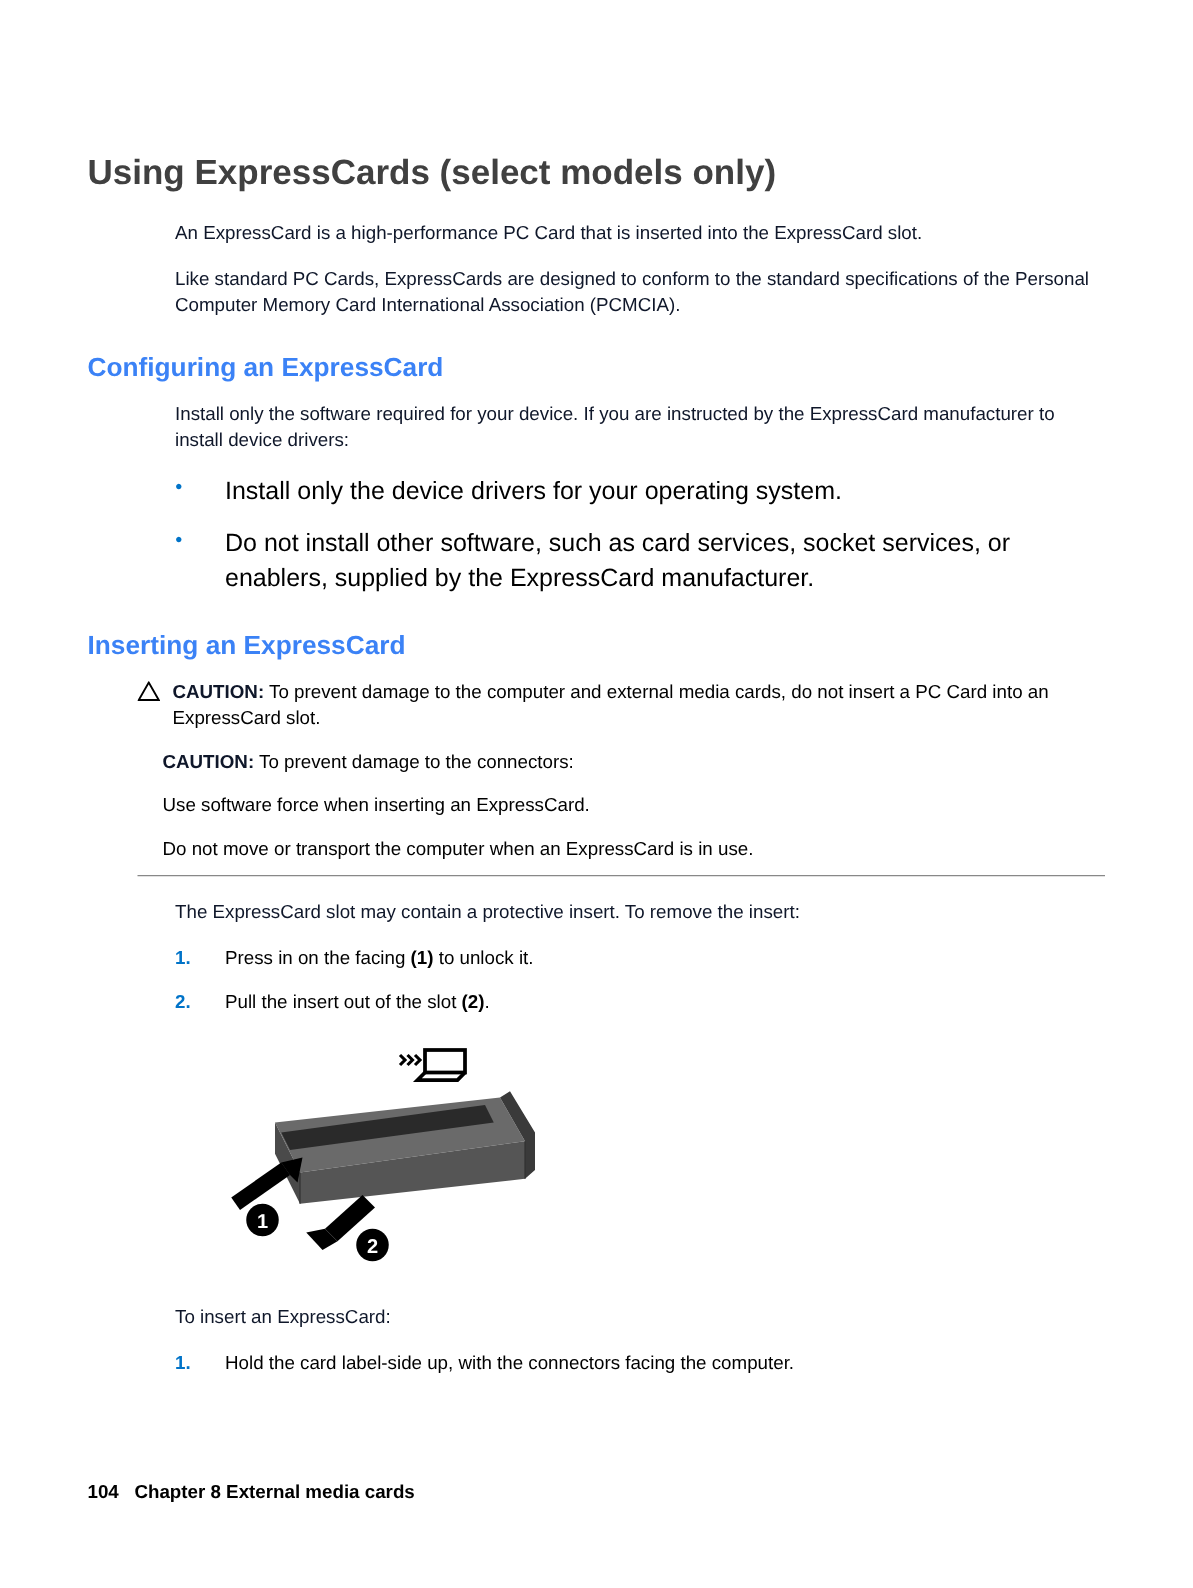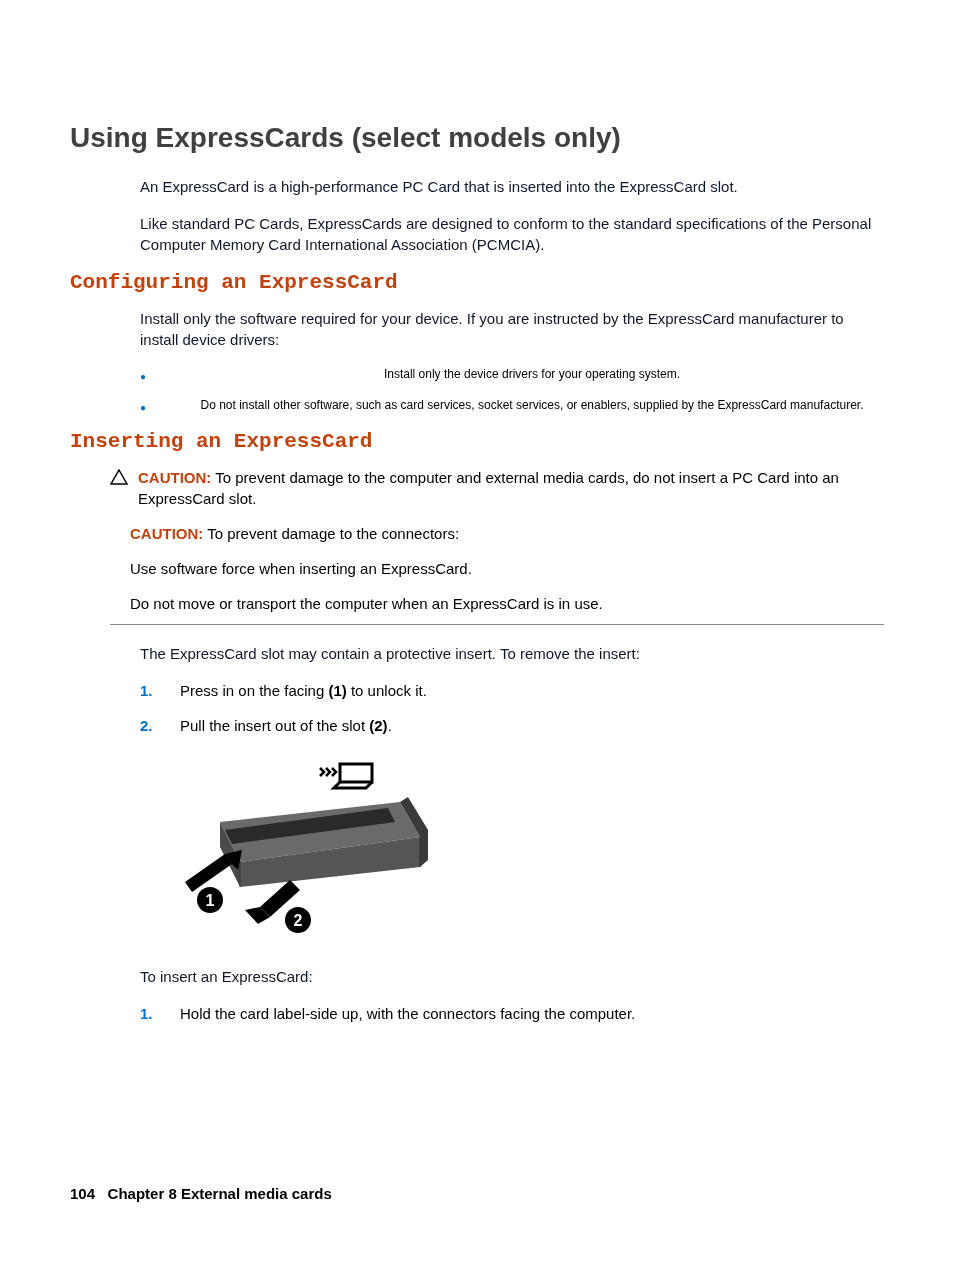--- a/index.html
+++ b/index.html
@@ -15,46 +15,44 @@
     padding: 90px 70px 0 70px;
   }
   h1 {
     color: #404040;
     font-size: 28px;
     font-weight: bold;
     margin-bottom: 22px;
     margin-top: 32px;
   }
   h2 {
-    color: #c2410c;
+    color: #3b82f6;
     font-size: 21px;
     font-weight: bold;
-    margin-top: 16px;
-    margin-bottom: 14px;
-    font-family: Liberation Mono, monospace;
+    margin-top: 28px;
+    margin-bottom: 14px;
   }
   .body-text {
     font-size: 15px;
     line-height: 1.4;
     margin-left: 70px;
     margin-bottom: 16px;
     color: #0f172a;
   }
   ul.bullet-list {
     list-style: none;
     margin-left: 70px;
     margin-bottom: 16px;
   }
   ul.bullet-list li {
-    font-size: 12px;
+    font-size: 20px;
     line-height: 1.4;
     padding-left: 40px;
     position: relative;
     margin-bottom: 14px;
-    text-align: center;
   }
   ul.bullet-list li::before {
     content: "●";
     color: #0073c8;
     position: absolute;
     left: 0;
     font-size: 10px;
     top: 4px;
   }
   ol.num-list {
@@ -94,21 +92,21 @@
     width: 28px;
     flex-shrink: 0;
     padding-top: 2px;
   }
   .caution-content {
     flex: 1;
     font-size: 15px;
     line-height: 1.4;
   }
   .caution-label {
-    color: #c2410c;
+    color: #0f172a;
     font-weight: bold;
   }
   .caution-sub {
     margin-left: 20px;
     font-size: 15px;
     line-height: 1.4;
     margin-bottom: 14px;
   }
   .bold { font-weight: bold; }
   .illustration {

